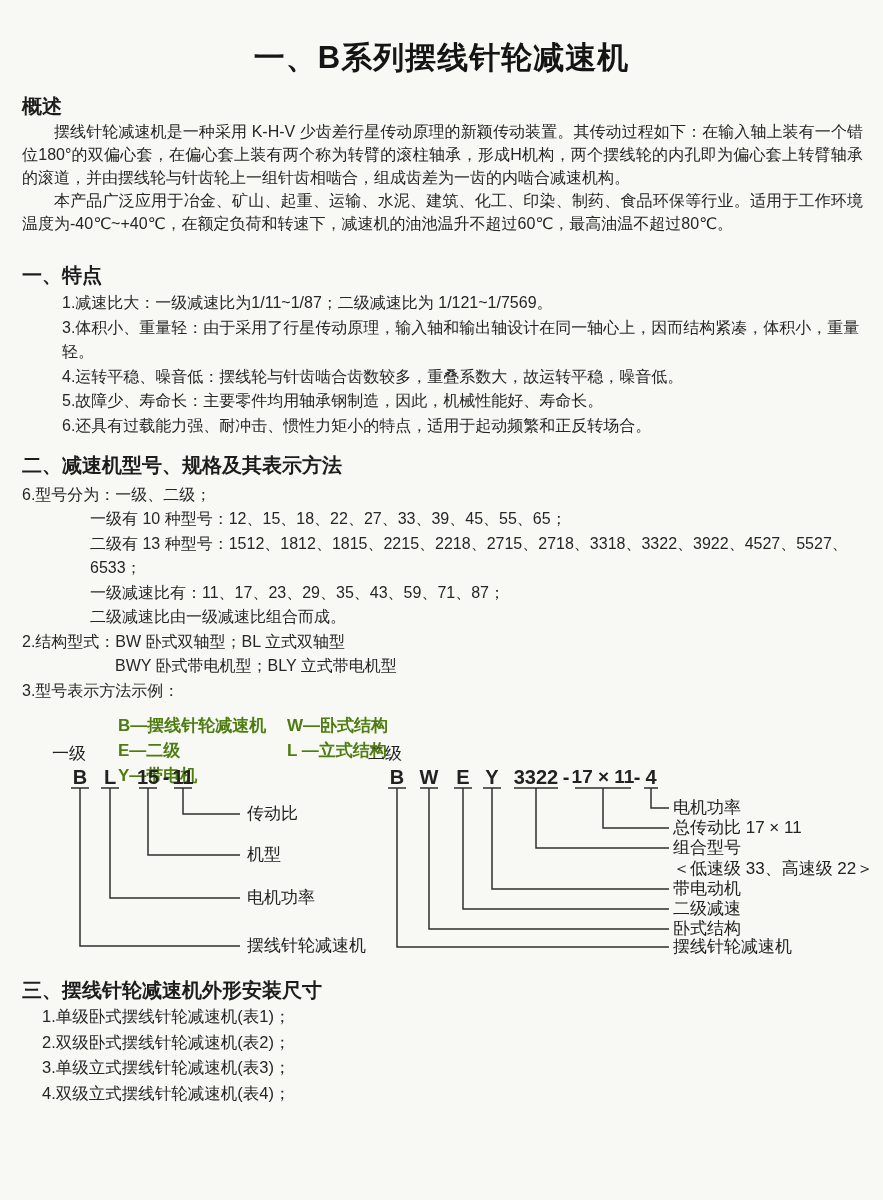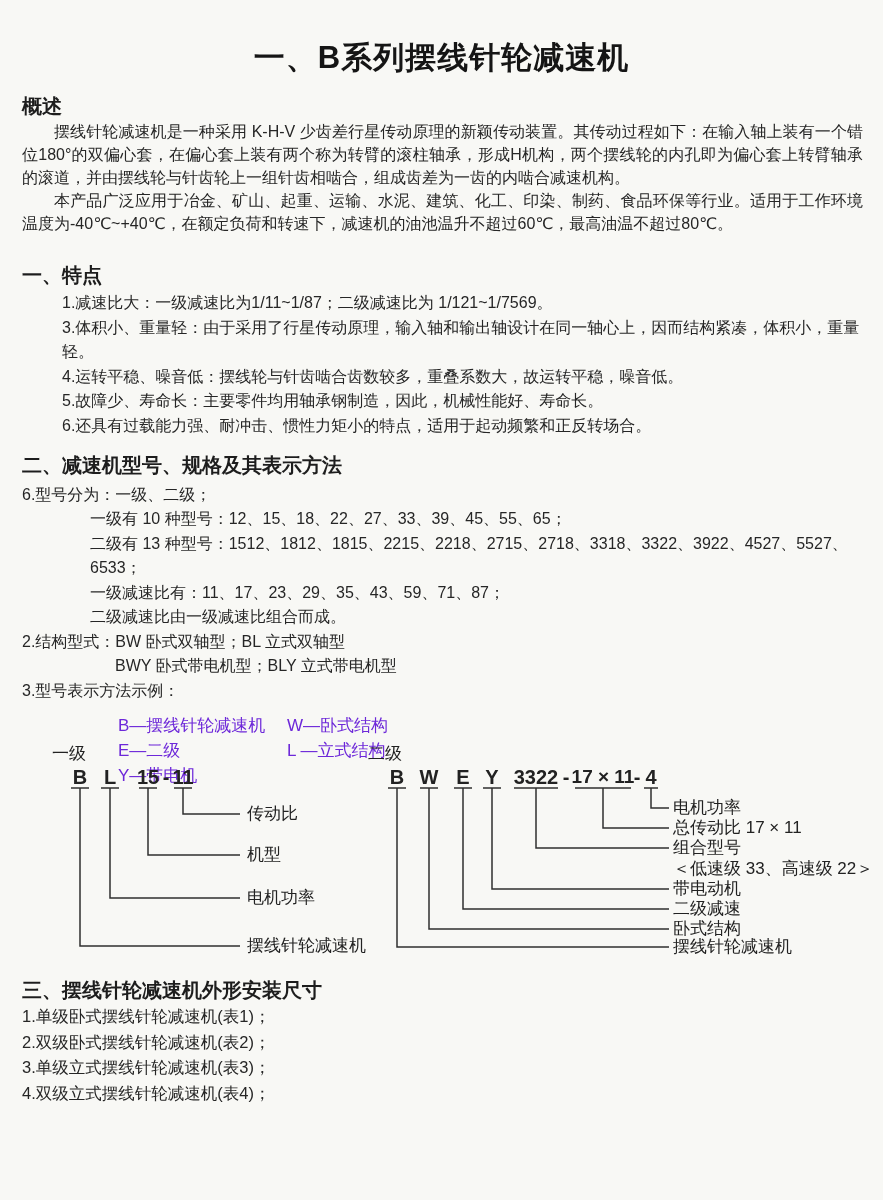--- a/index.html
+++ b/index.html
@@ -38,21 +38,21 @@
     margin:0 20px 0 22px;
     font-size:16px;line-height:24.6px;
   }
   .models-block{margin-top:6px;}
   .m-line{margin:0 20px 0 22px;font-size:16px;line-height:24.5px;}
   .m-sub{margin-left:90px;}
   .m-sub2{margin-left:115px;}
   .legend{
     margin:10px 0 0 118px;
     display:grid;grid-template-columns:169px auto;
-    font-size:17px;line-height:25px;font-weight:400;color:#6d28d9;
+    font-size:17px;line-height:25px;font-weight:700;color:#4d7c0f;
   }
   
   .diagram{
     position:absolute;left:0;top:740px;width:883px;height:228px;padding-left:41px;
   }
   .diagram svg{position:absolute;left:0;top:0;}
   .dg-stage{
     position:absolute;top:2px;
     font-size:17px;font-weight:500;color:#222;
   }
@@ -62,21 +62,21 @@
     white-space:nowrap;
   }
   .dg-part.small{font-size:19px;}
   .dg-label{
     position:absolute;
     font-size:17px;font-weight:500;color:#222;line-height:20px;
     white-space:nowrap;
   }
   
   .dims{position:absolute;left:0;top:978px;width:883px;}
-  .dim-list{margin-top:2px;}
+  .dim-list{margin-top:2px;padding-left:20px;}
   .dim-item{
     margin:0 20px 0 22px;
     font-size:16.5px;line-height:25.5px;font-weight:500;
   }
 </style>
 </head>
 <body>
 
 <div class="page">
 

